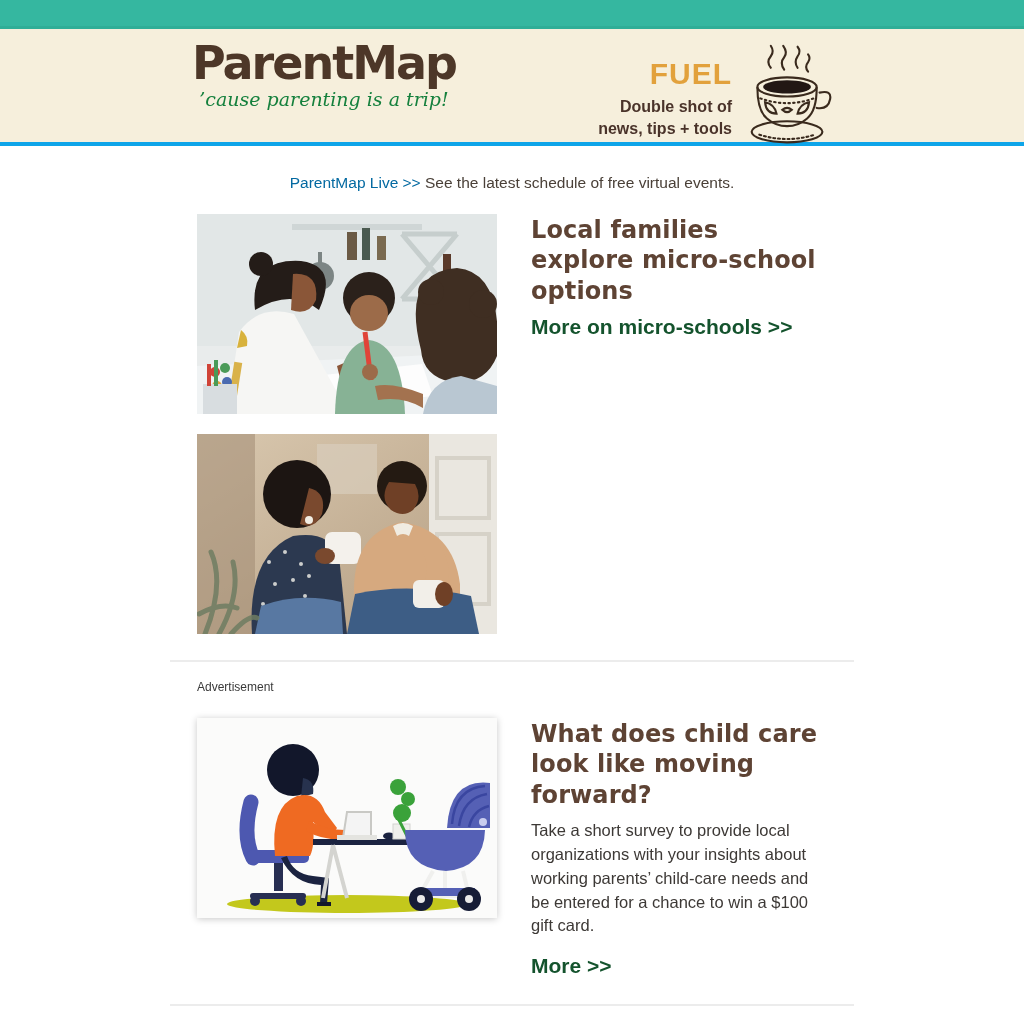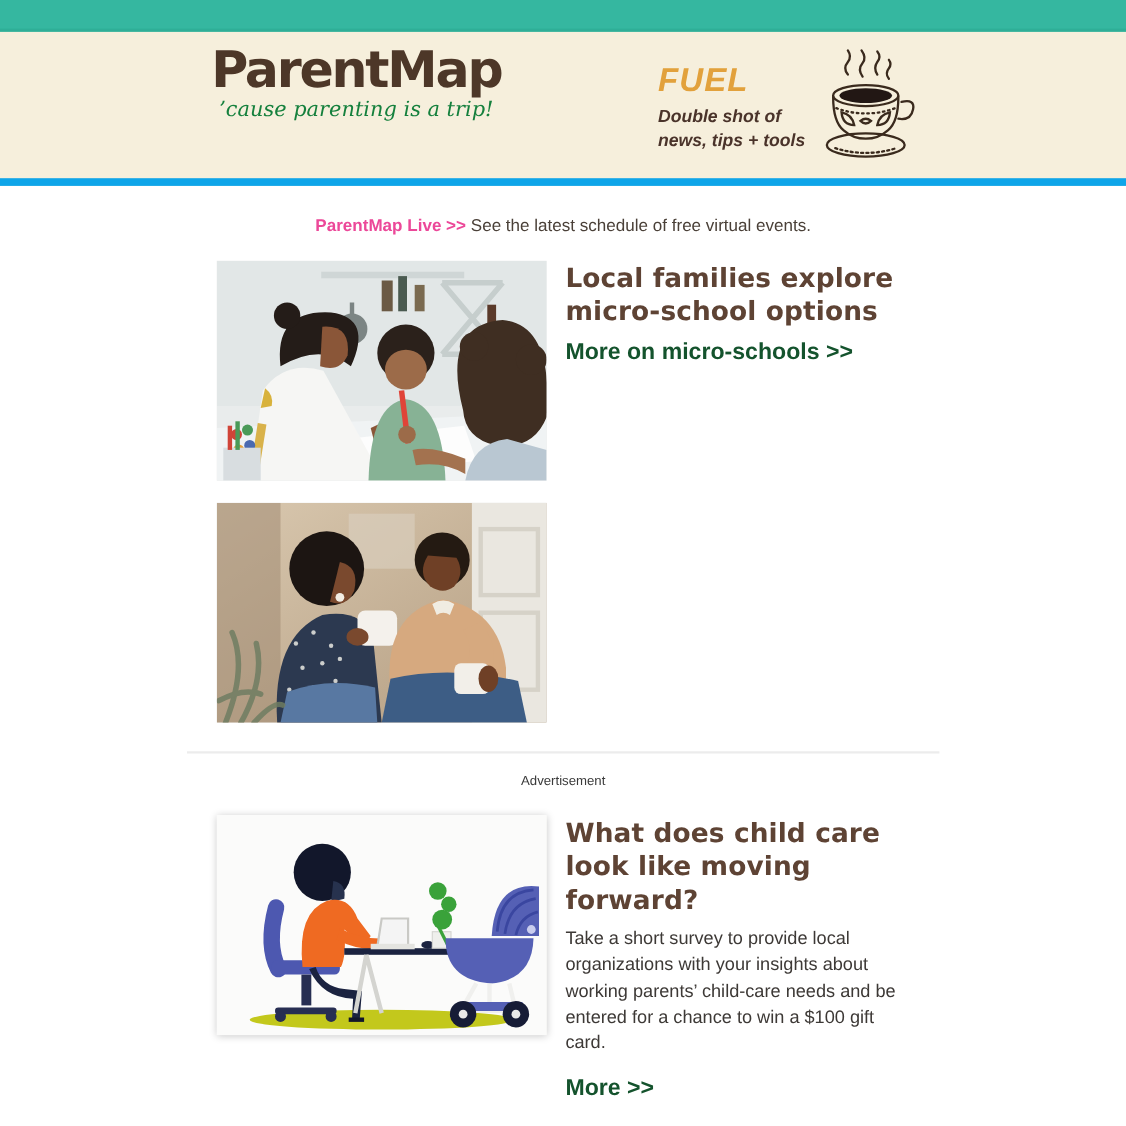--- a/index.html
+++ b/index.html
@@ -1,51 +1,51 @@
 <!DOCTYPE html>
 <html><head>
 <meta charset="utf-8">
 <style>
   * { margin:0; padding:0; box-sizing:border-box; }
   html,body { width:1024px; height:1024px; overflow:hidden; background:#fff;
     font-family:"Liberation Sans", sans-serif; }
 
   
   .top-bar { height:29px; background:#35b7a0; border-bottom:3px solid #2fae97; }
-  .masthead { height:140px; background:#f6efdc; border-bottom:7px solid #0ea5e9; }
+  .masthead { height:117px; background:#f6efdc; border-bottom:4px solid #0ea5e9; }
   .masthead-inner { width:640px; margin:0 auto; display:flex;
     justify-content:space-between; align-items:flex-start; padding-top:10px; }
   .logo-block { text-align:center; }
   .brand { font-family:"DejaVu Sans", sans-serif; font-weight:800; font-size:46px;
     letter-spacing:-2px; color:#4d3728; line-height:1.05; }
   .tagline { font-family:"DejaVu Serif", serif; font-style:italic; font-size:19px;
     color:#15803d; margin-top:1px; }
   .fuel-block { display:flex; gap:12px; align-items:flex-start; padding-top:2px; }
-  .fuel-text { text-align:left; padding-top:16px;font-style:italic; }
+  .fuel-text { text-align:right; padding-top:16px; }
   .fuel-title { color:#e2a13c; font-size:30px; font-weight:bold; letter-spacing:1px; }
   .fuel-sub { color:#4a332a; font-size:16px; font-weight:bold; line-height:1.4; margin-top:5px; }
 
   
   .content { width:630px; margin:0 auto; }
   .live-banner { text-align:center; padding:28px 0 22px; font-size:15.5px; color:#4a4038; }
-  .live-link { color:#ec4899; font-weight:bold; text-decoration:none; }
-
-  .story { display:flex; gap:17px; margin-bottom:20px; }
+  .live-link { color:#0369a1; font-weight:normal; text-decoration:none; }
+
+  .story { display:flex; gap:34px; margin-bottom:20px; }
   .story-media { width:300px; height:200px; flex:none; overflow:hidden; background:#eee; }
   .story-media svg { display:block; }
   .story-media.shadowed { background:#fbfbfa; box-shadow:0 1px 7px rgba(0,0,0,.22); }
   .story-body { flex:1; padding-top:1px; }
   .story-title { font-family:"DejaVu Sans", sans-serif; font-weight:bold; font-size:24px;
     line-height:1.27; color:#5e4334; margin-bottom:9px; letter-spacing:.1px; }
   .story-summary { font-size:16.5px; line-height:1.44; color:#3d3936; margin-bottom:16px; }
   .story-link { color:#14532d; font-weight:bold; font-size:21px; text-decoration:none; }
 
   .divider { border:0; border-top:2px solid #ececec; margin:26px -27px 0; }
   .divider.pre-story { margin-bottom:20px; }
-  .ad-label { text-align:center; font-size:12px; color:#3a3a3a; margin:18px 0 24px; }
+  .ad-label { text-align:left; font-size:12px; color:#3a3a3a; margin:18px 0 24px; }
 </style>
 </head>
 <body>
 
 <div class="top-bar"></div>
 
 <div class="masthead">
   <div class="masthead-inner">
     <div class="logo-block">
       <div class="brand">ParentMap</div>

